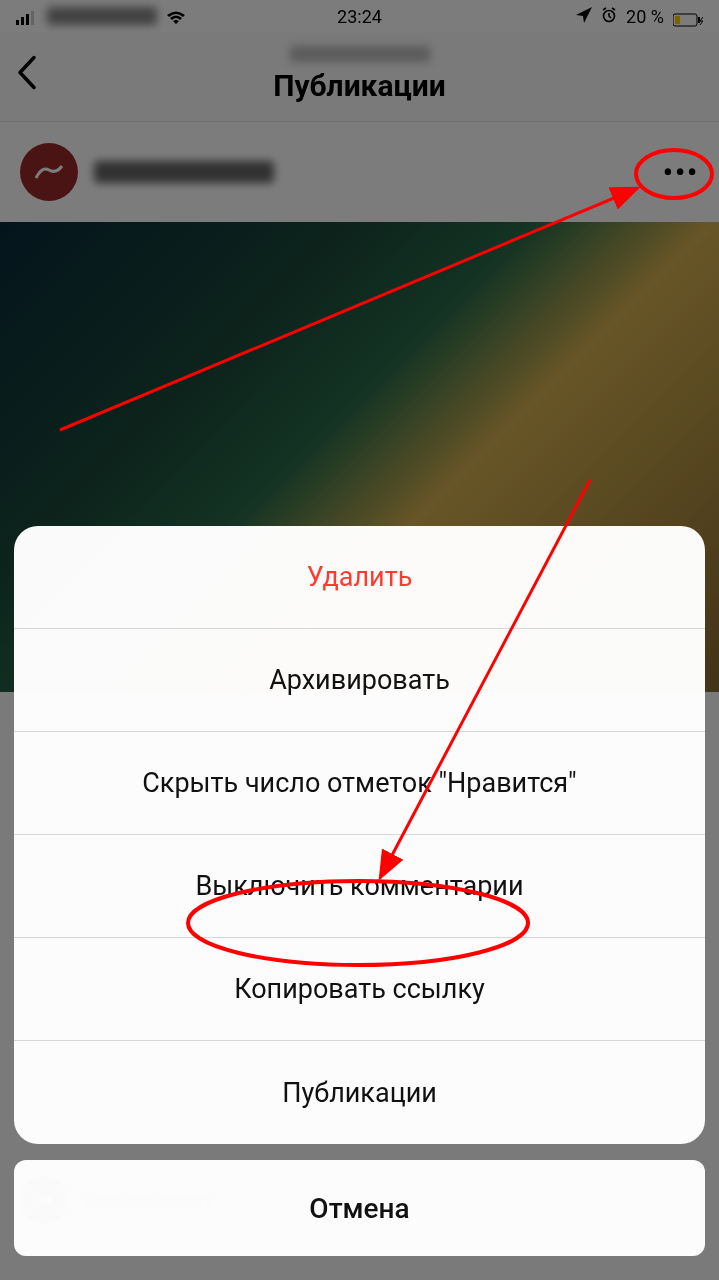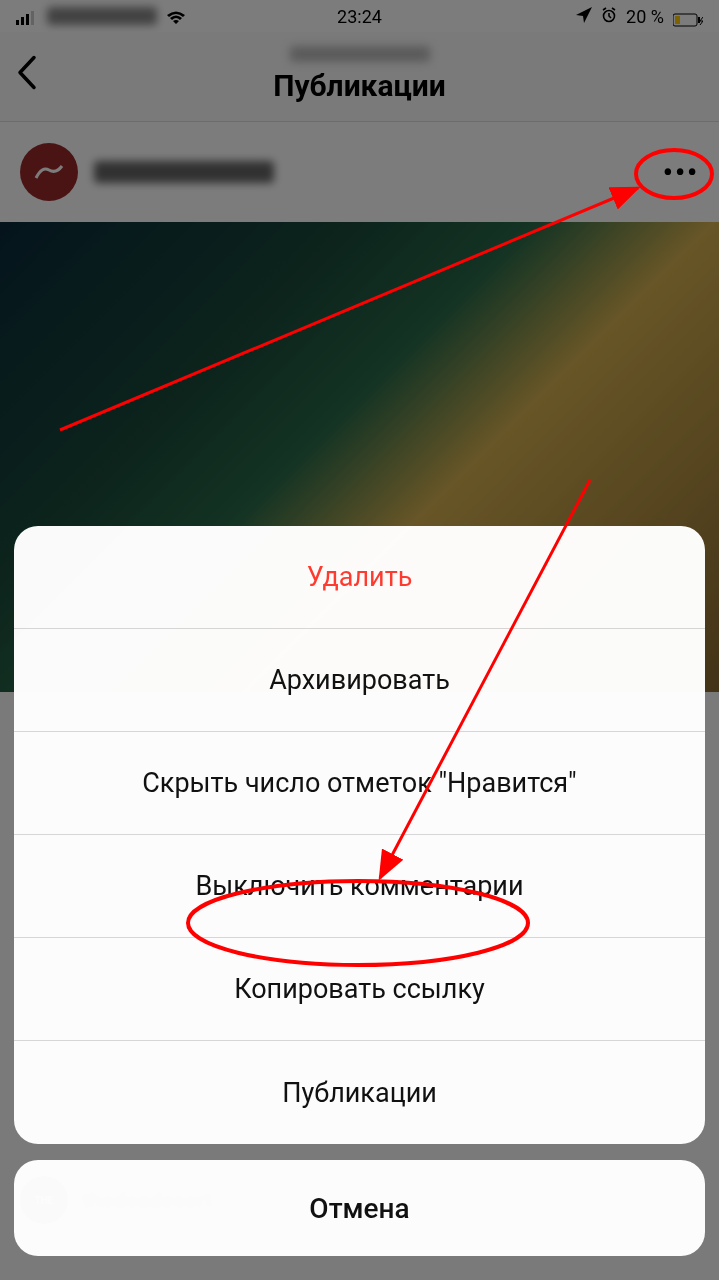--- a/index.html
+++ b/index.html
@@ -154,21 +154,21 @@
       justify-content: center;
       font-size: 27px;
       color: #111;
       border-bottom: 0.5px solid rgba(0,0,0,0.15);
     }
     .sheet-item:last-child { border-bottom: none; }
     .sheet-item.destructive { color: #ff3b30; }
     .sheet-cancel {
       margin-top: 16px;
       background: rgba(255,255,255,0.98);
-      border-radius: 24px;
+      border-radius: 12px;
       height: 96px;
       display: flex;
       align-items: center;
       justify-content: center;
       font-size: 28px;
       color: #111;
       font-weight: 500;
     }
     
     

